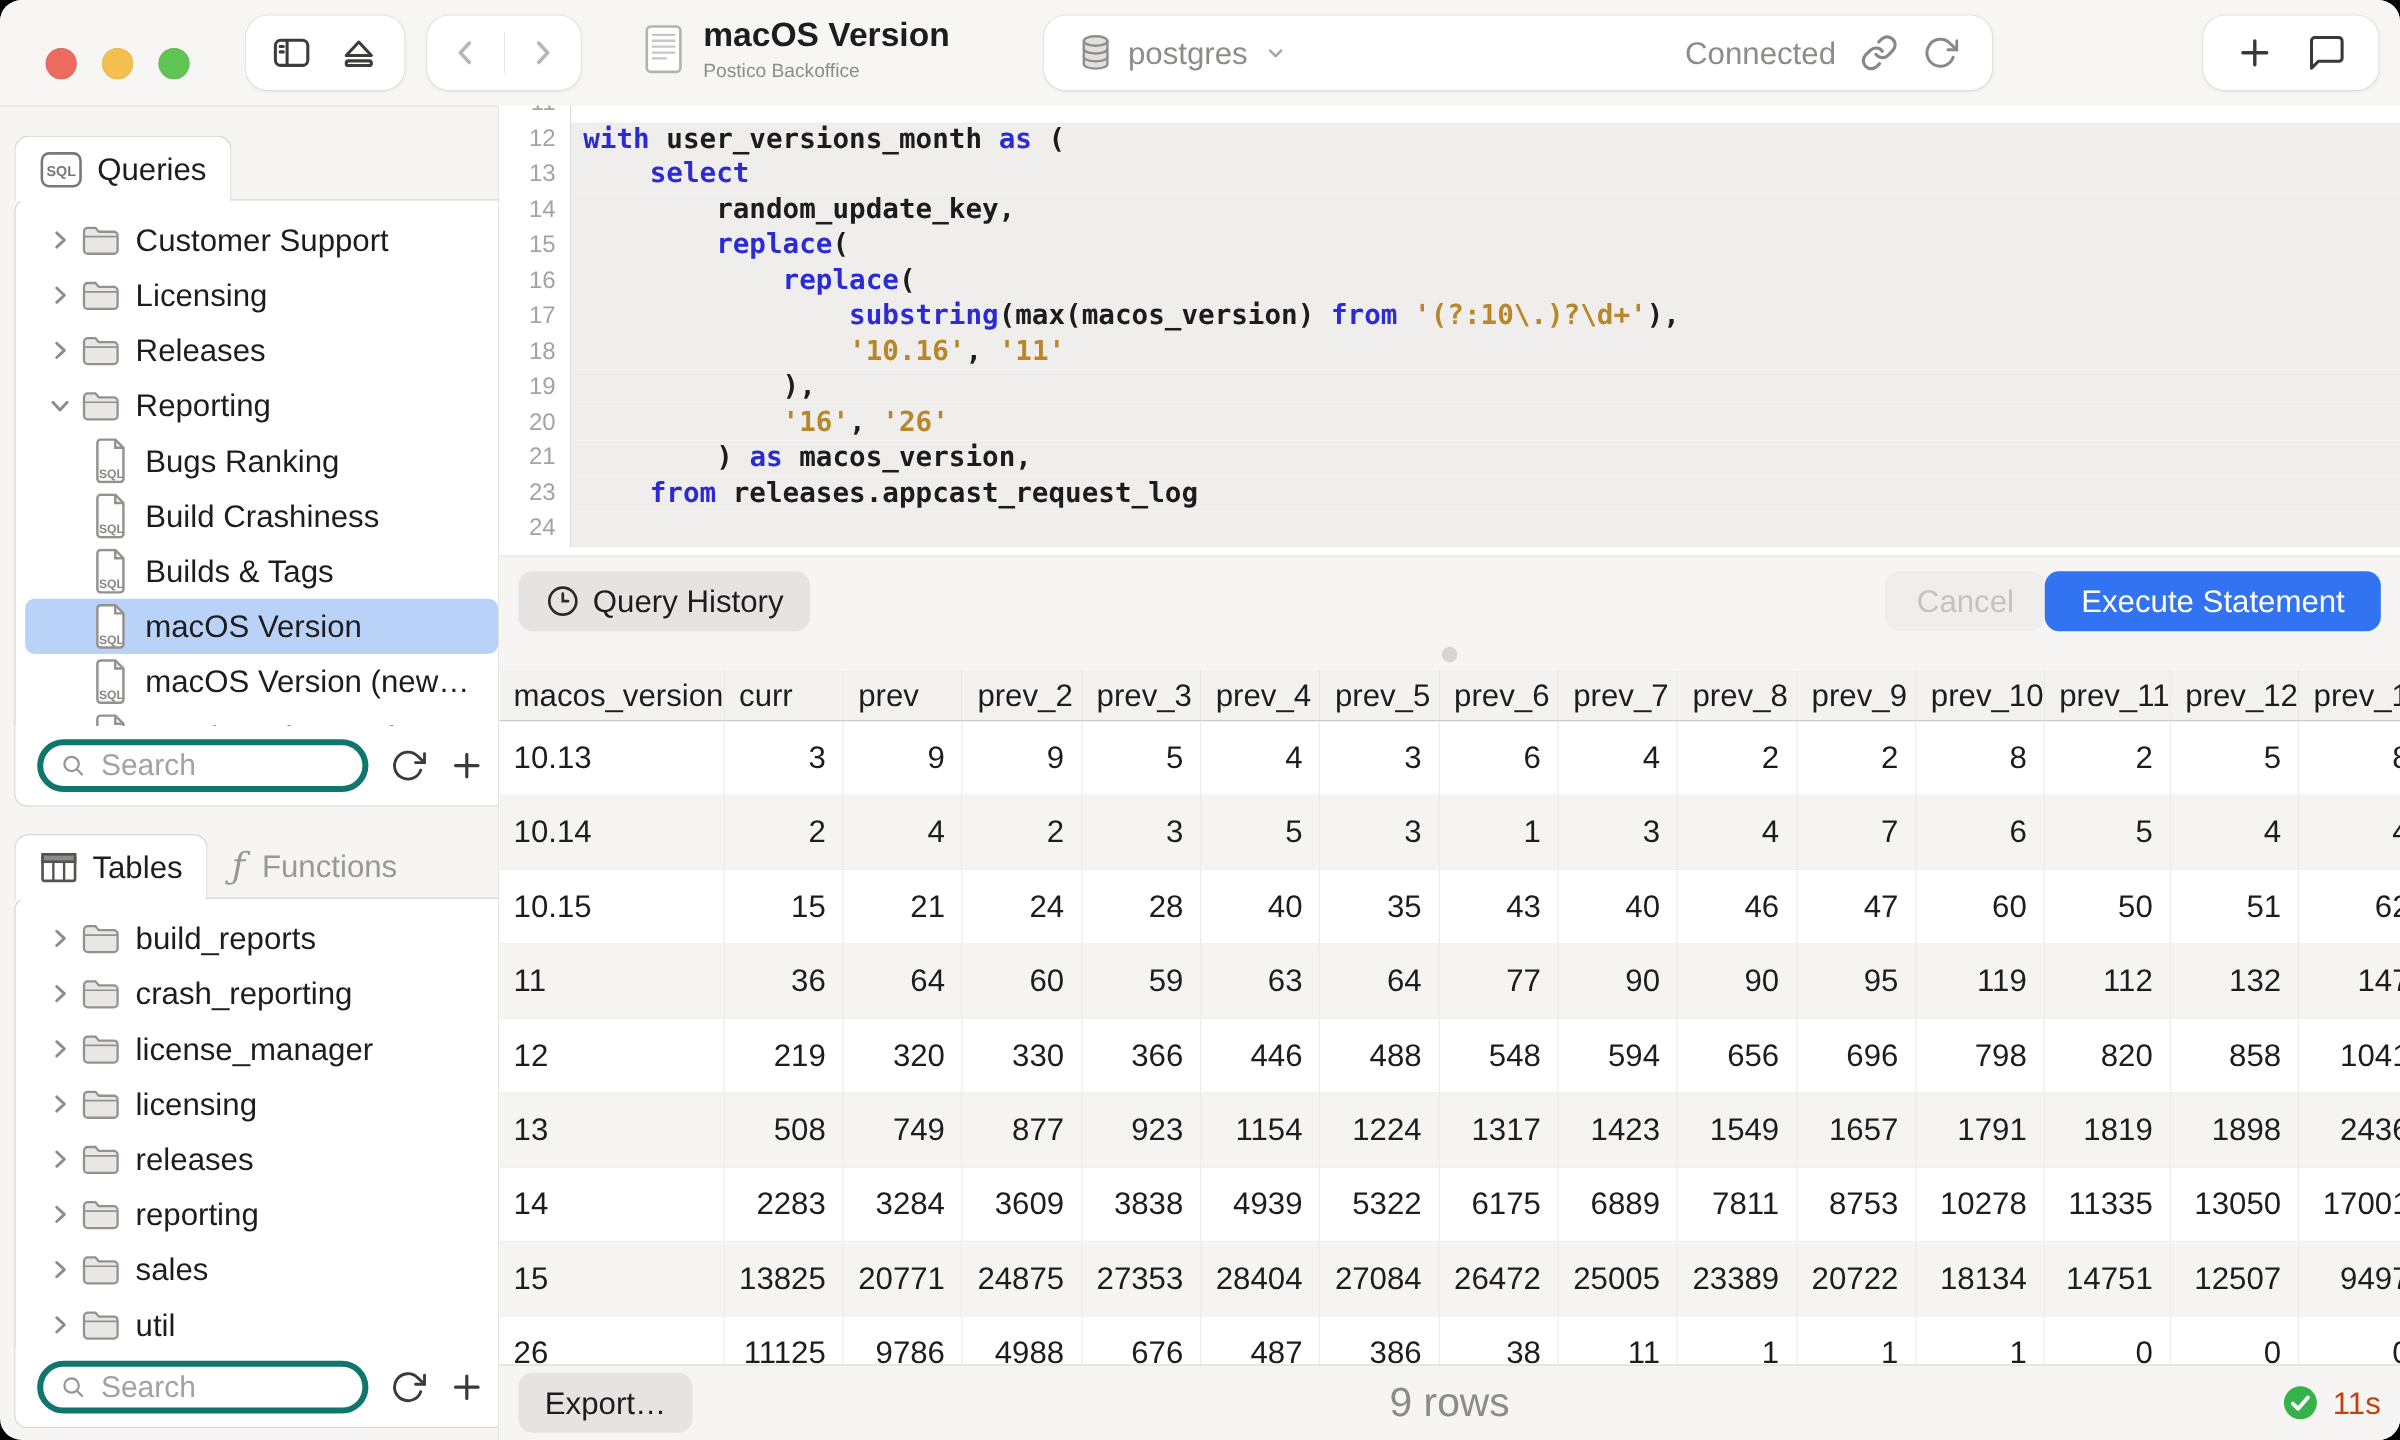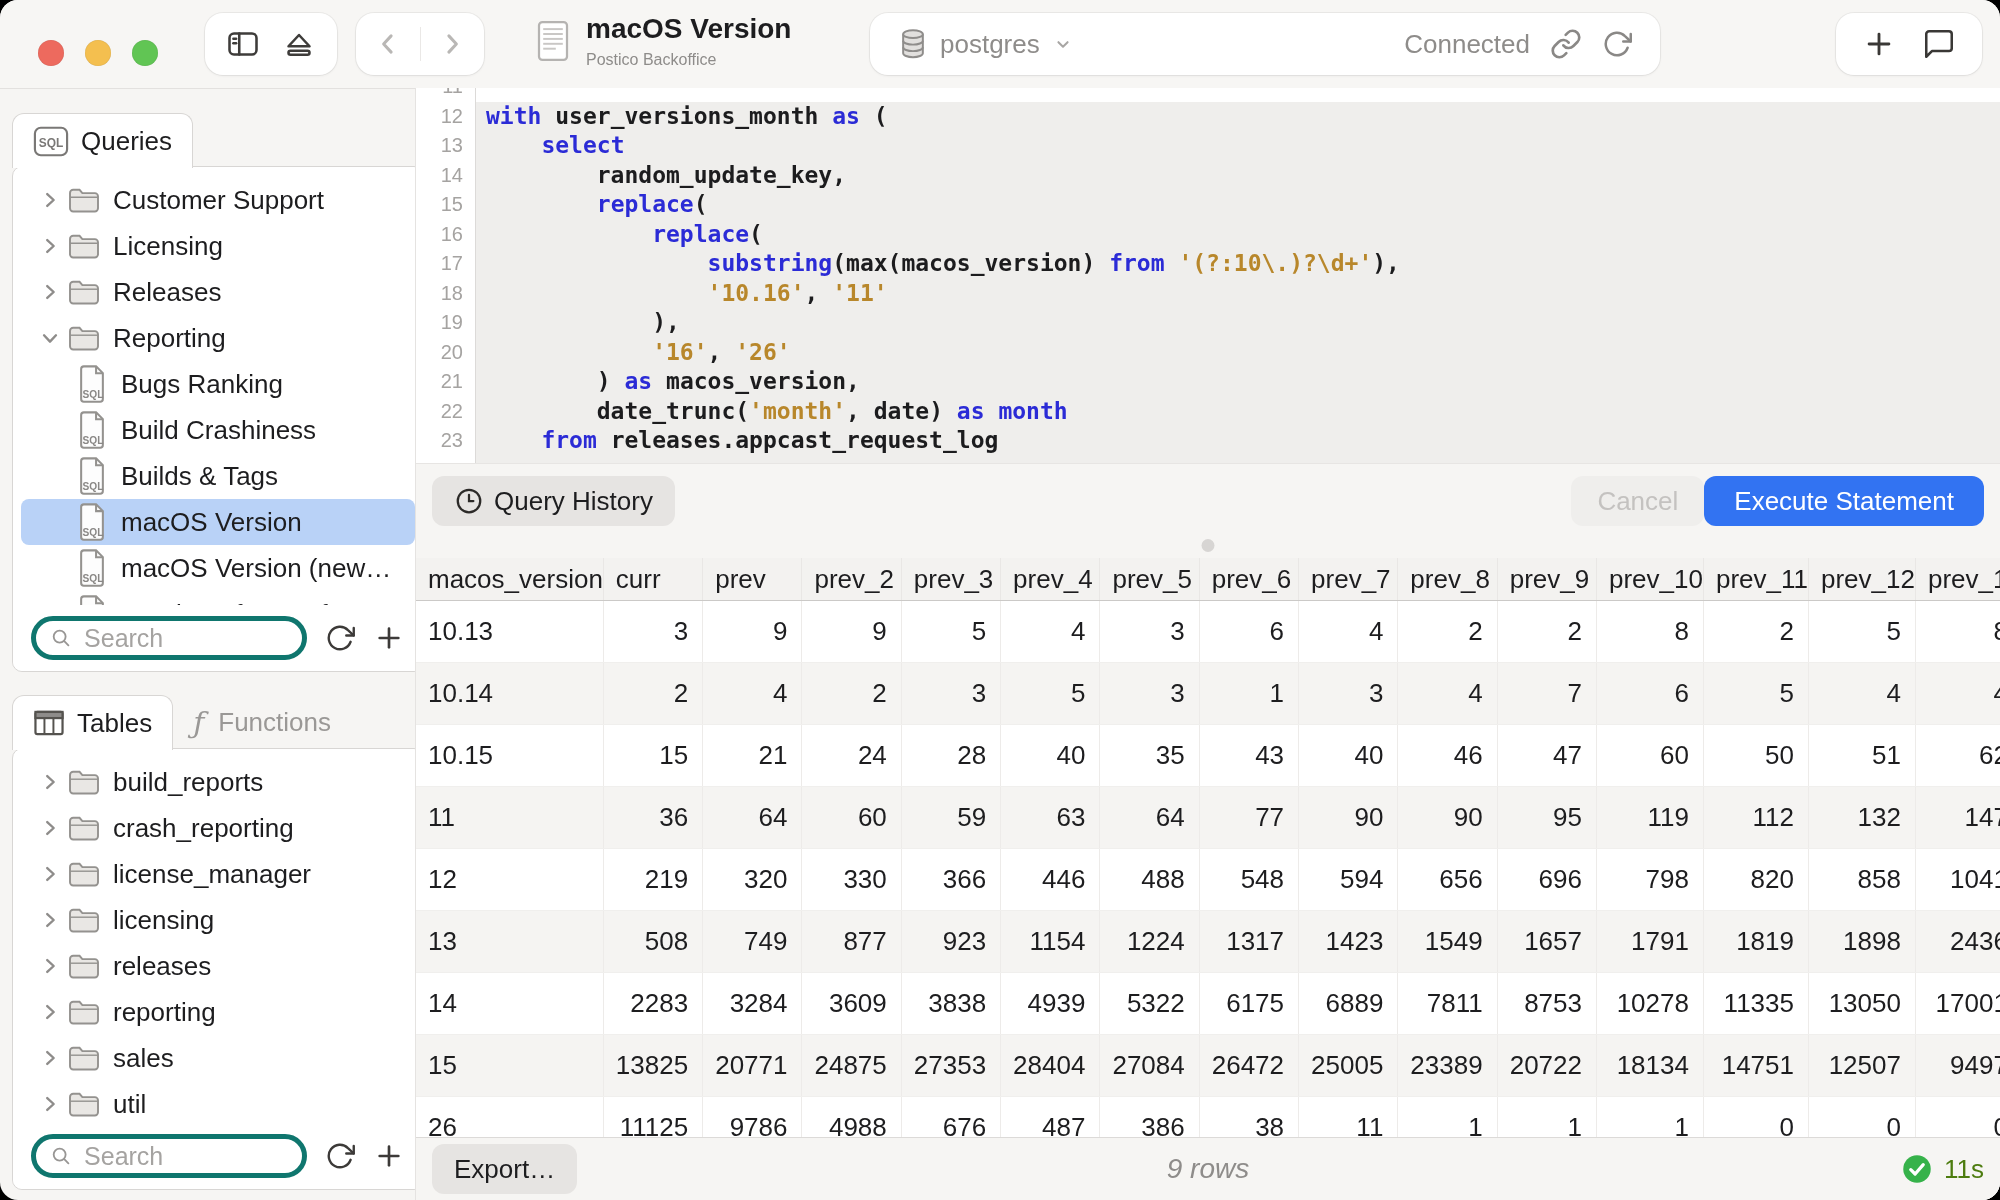--- a/index.html
+++ b/index.html
@@ -85,22 +85,22 @@
   .results th{height:42px;background:#f3f2f0;font-weight:400;text-align:left;padding:0 0 0 12px;
     border-bottom:1px solid #cbc9c7;border-right:1px solid #e9e7e5;white-space:nowrap;overflow:hidden;}
   .results td{height:61px;padding:0 14px 0 12px;border-right:1px solid #edebe9;border-bottom:1px solid #f0efed;
     text-align:right;white-space:nowrap;}
   .results td:first-child{text-align:left;}
   .results tbody tr:nth-child(even){background:#f5f4f2;}
 
   .status-bar{position:absolute;left:0;right:0;top:1049px;height:63px;background:var(--chrome);
     border-top:1px solid #dcdad8;display:flex;align-items:center;padding:0 16px;gap:20px;box-sizing:border-box;}
   .result-sel{width:250px;justify-content:space-between;height:48px;}
-  .rowcount{position:absolute;left:50%;transform:translateX(-50%);color:var(--gray);font-size:28px;font-style:italic;}
-  .sb-right{margin-left:auto;display:flex;align-items:center;gap:12px;color:#4d7c0f;font-size:26px;}
+  .rowcount{position:absolute;left:50%;transform:translateX(-50%);color:var(--gray);font-size:34px;}
+  .sb-right{margin-left:auto;display:flex;align-items:center;gap:12px;color:#c2410c;font-size:26px;}
 </style>
 </head>
 <body>
 
 <div class="window">
 
   <header class="titlebar">
     <div class="traffic">
       <span class="tl red"></span>
       <span class="tl yellow"></span>
@@ -515,21 +515,20 @@
           <div class="code-line hl"><span class="ln">12</span><span class="lc"><span class="kw">with</span><span class="pl"> user_versions_month </span><span class="kw">as</span><span class="pl"> (</span></span></div>
           <div class="code-line hl"><span class="ln">13</span><span class="lc"><span class="pl">    </span><span class="kw">select</span></span></div>
           <div class="code-line hl"><span class="ln">14</span><span class="lc"><span class="pl">        random_update_key,</span></span></div>
           <div class="code-line hl"><span class="ln">15</span><span class="lc"><span class="pl">        </span><span class="kw">replace</span><span class="pl">(</span></span></div>
           <div class="code-line hl"><span class="ln">16</span><span class="lc"><span class="pl">            </span><span class="kw">replace</span><span class="pl">(</span></span></div>
           <div class="code-line hl"><span class="ln">17</span><span class="lc"><span class="pl">                </span><span class="kw">substring</span><span class="pl">(max(macos_version) </span><span class="kw">from</span><span class="pl"> </span><span class="str">'(?:10\.)?\d+'</span><span class="pl">),</span></span></div>
           <div class="code-line hl"><span class="ln">18</span><span class="lc"><span class="pl">                </span><span class="str">'10.16'</span><span class="pl">, </span><span class="str">'11'</span></span></div>
           <div class="code-line hl"><span class="ln">19</span><span class="lc"><span class="pl">            ),</span></span></div>
           <div class="code-line hl"><span class="ln">20</span><span class="lc"><span class="pl">            </span><span class="str">'16'</span><span class="pl">, </span><span class="str">'26'</span></span></div>
           <div class="code-line hl"><span class="ln">21</span><span class="lc"><span class="pl">        ) </span><span class="kw">as</span><span class="pl"> macos_version,</span></span></div>
-          <div class="code-line hl"><span class="ln">22</span><span class="lc"><span class="pl">        date_trunc(</span><span class="str">'month'</span><span class="pl">, date) </span><span class="kw">as</span><span class="pl"> </span><span class="kw">month</span></span></div>
           <div class="code-line hl"><span class="ln">23</span><span class="lc"><span class="pl">    </span><span class="kw">from</span><span class="pl"> releases.appcast_request_log</span></span></div>
           <div class="code-line hl"><span class="ln">24</span><span class="lc"></span></div>
         </div>
     </div>
 
     <div class="exec-bar">
       <button class="gray-btn">
         <svg width="30" height="30" viewBox="0 0 24 24" fill="none" stroke="#2c2a28" stroke-width="1.8" stroke-linecap="round">
           <circle cx="12" cy="12" r="9"></circle>
             <polyline points="12 7 12 12 15.5 12"></polyline>

